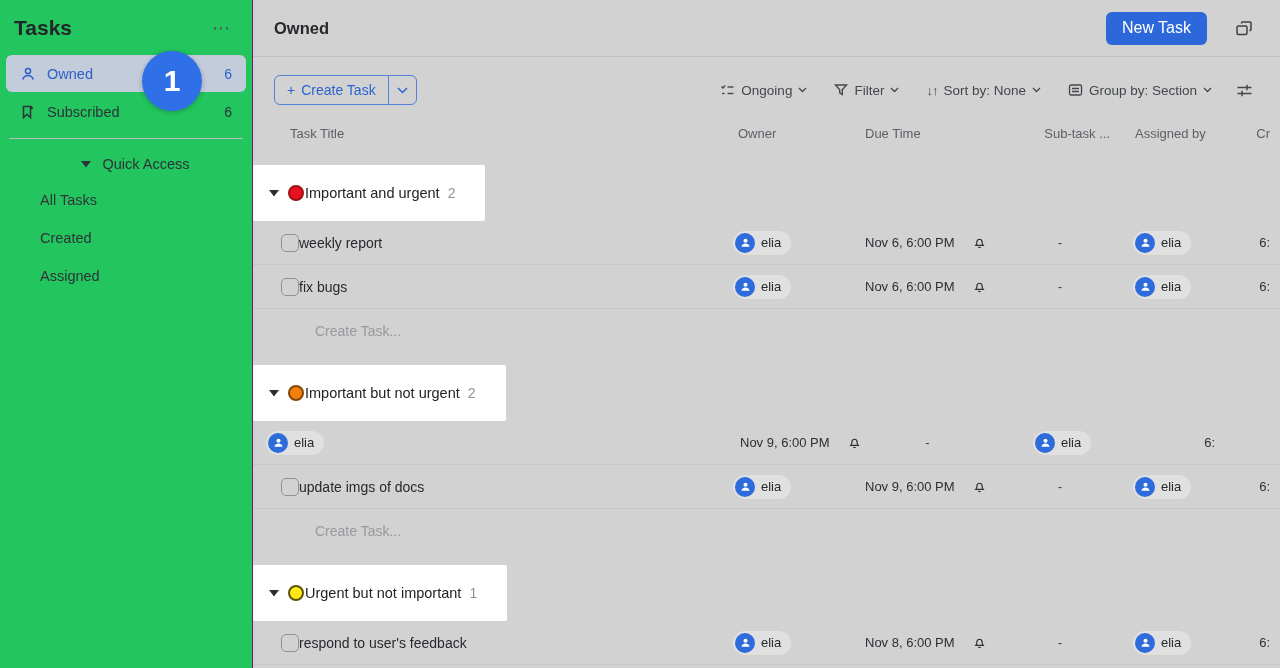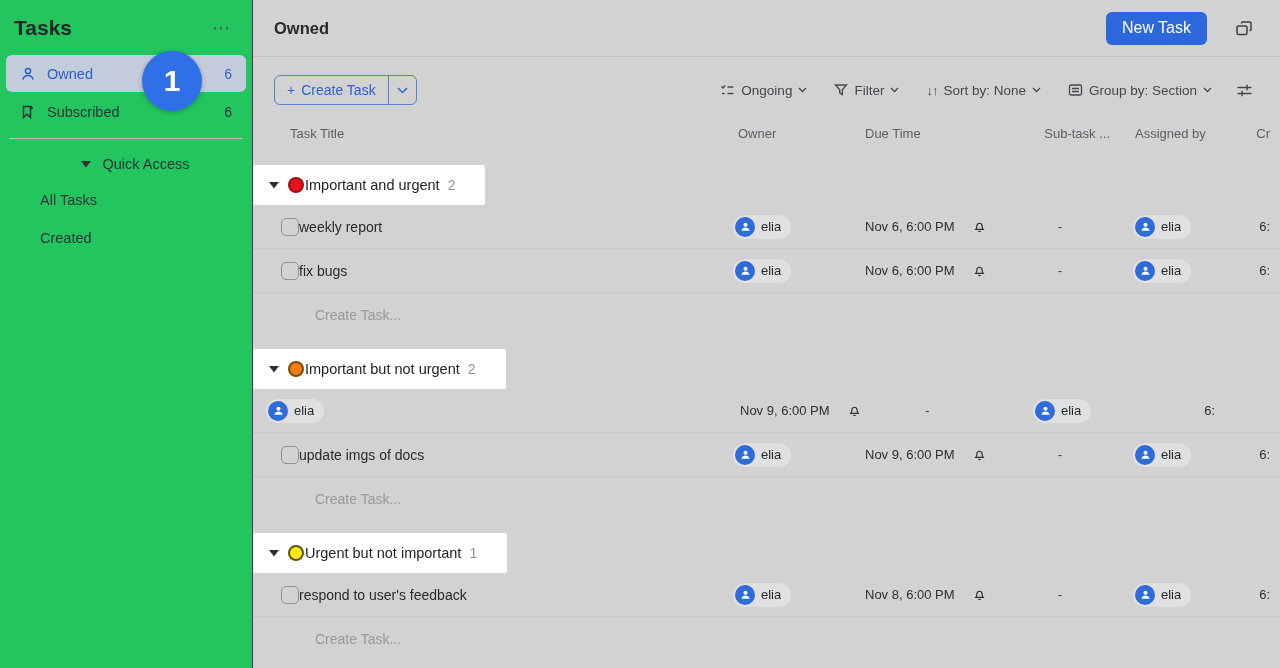--- a/index.html
+++ b/index.html
@@ -41,21 +41,21 @@
   .grid { display:grid; grid-template-columns:minmax(0,1fr) 125px 165px 100px 115px 55px; align-items:center; }
   .table-header { height:48px; padding-top:8px; color:#5c6066; font-size:13px; }
   .th-title { padding-left:37px; }
   .th-owner { padding-left:18px; }
   .th-due { padding-left:20px; }
   .th-sub { text-align:right; white-space:nowrap; }
   .th-assigned { padding-left:25px; white-space:nowrap; }
   .th-created { text-align:right; padding-right:10px; }
 
   .list { flex:1; overflow:hidden; }
-  .section-row { margin-top:12px; height:40px; display:flex; align-items:center; background:#ffffff; width:max-content; padding:0 30px 0 16px; border-radius:2px; cursor:pointer; }
+  .section-row { margin-top:12px; height:56px; display:flex; align-items:center; background:#ffffff; width:max-content; padding:0 30px 0 16px; border-radius:2px; cursor:pointer; }
   .section-circle { width:16px; height:16px; border-radius:50%; border:2px solid; margin-left:9px; }
   .section-name { font-size:14.5px; color:#202327; margin-left:1px; }
   .section-count { font-size:14px; color:#8d9198; margin-left:8px; }
 
   .task-row { height:44px; border-bottom:1px solid #c7c7c7; }
   .cell-title { display:flex; align-items:center; padding-left:28px; font-size:14px; color:#26292d; overflow:hidden; }
   .checkbox { width:18px; height:18px; min-width:18px; border:1.6px solid #8d9298; border-radius:5px; cursor:pointer; background:transparent; }
   .pill { display:inline-flex; align-items:center; gap:6px; background:rgba(255,255,255,0.32); border-radius:12px; padding:2px 10px 2px 2px; }
   .avatar { width:20px; height:20px; min-width:20px; border-radius:50%; background:#2e6bdb; display:flex; align-items:center; justify-content:center; }
   .pill-name { font-size:13px; color:#26292d; }
@@ -106,20 +106,21 @@
     <div class="qa-header">
       <span class="icon">
         <svg width="10" height="7" viewBox="0 0 10 7">
             <polygon points="0,0 10,0 5,6.5" fill="#2e3338"></polygon>
           </svg>
       </span>
       <span>Quick Access</span>
     </div>
     <div class="qa-item">All Tasks</div>
     <div class="qa-item">Created</div>
+    <div class="qa-item">Assigned</div>
 
     <div class="badge">1</div>
   </div>
 
   <div class="main">
 
     <div class="topbar">
       <div class="page-title">Owned</div>
       <div class="topbar-spacer"></div>
       <button class="new-task-btn">New Task</button>

